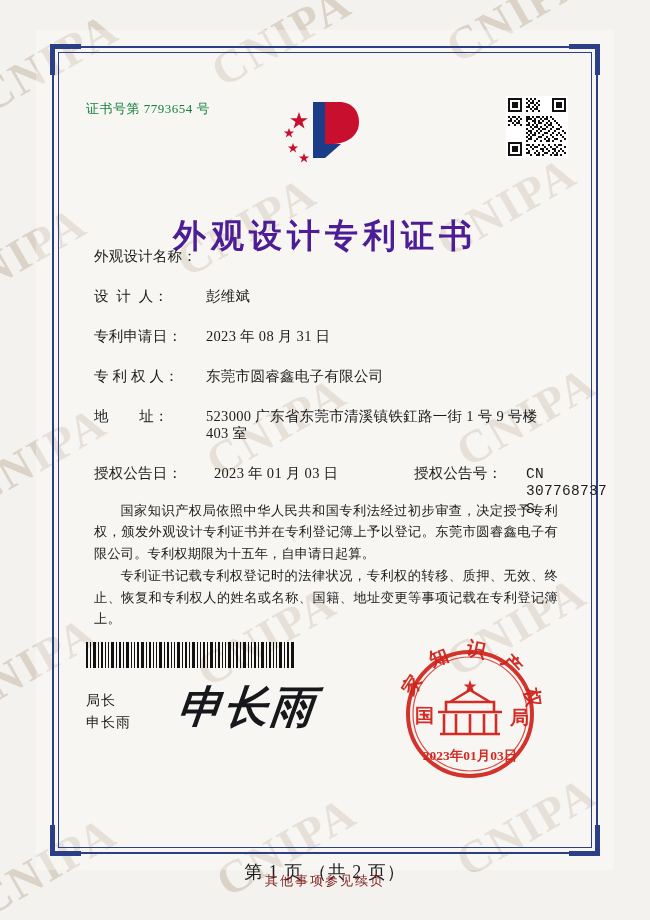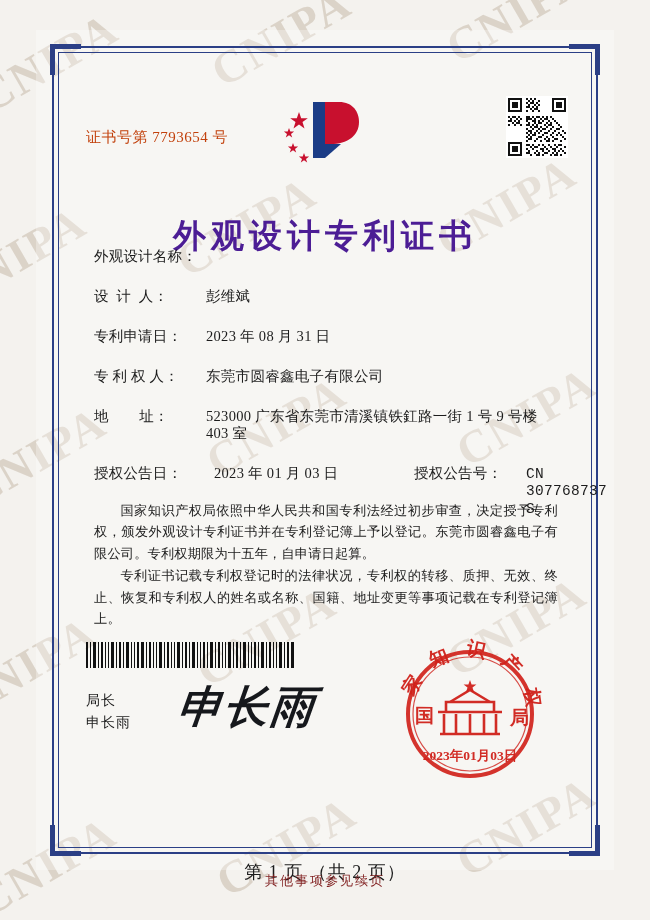--- a/index.html
+++ b/index.html
@@ -70,24 +70,24 @@
     inset: 40px 46px;
     font-family: "Liberation Serif", "DejaVu Serif", serif;
     color: #1c1c1c;
     z-index: 2;
   }
 
   
   .cert-no {
     position: absolute;
     left: 4px;
-    top: 58px;
-    font-size: 15px;
+    top: 30px;
+    font-size: 13px;
     letter-spacing: 0.5px;
-    color: #c2410c;
+    color: #15803d;
   }
   .qr {
     position: absolute;
     right: 0px;
     top: 26px;
     width: 62px;
     height: 62px;
   }
   .qr svg { display: block; }
 

